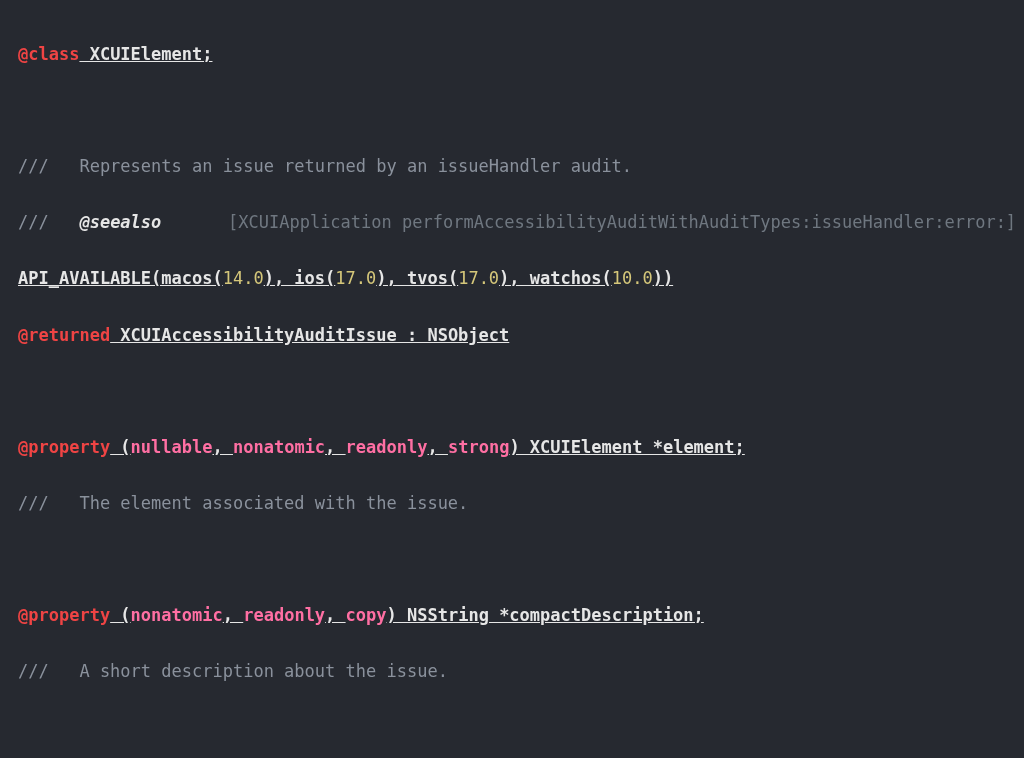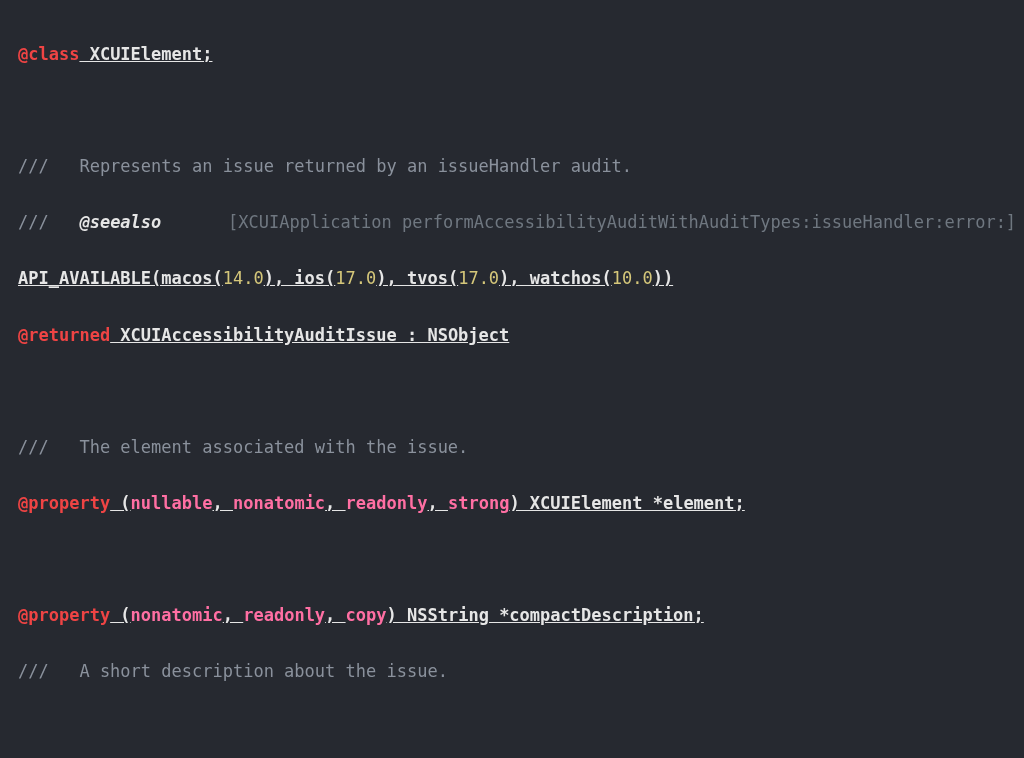--- a/index.html
+++ b/index.html
@@ -31,22 +31,22 @@
 <body>
 
 <div class="code-container">
 <span class="line"><span class="kw">@class</span><span class="txt-bold"> XCUIElement;</span></span>
 <span class="line"> </span>
 <span class="line"><span class="comment">///   Represents an issue returned by an issueHandler audit.</span></span>
 <span class="line"><span class="comment">///   </span><span class="doc-tag">@seealso</span><span class="comment-dim">   [XCUIApplication performAccessibilityAuditWithAuditTypes:issueHandler:error:]</span></span>
 <span class="line"><span class="txt-bold">API_AVAILABLE(macos(</span><span class="num">14.0</span><span class="txt-bold">), ios(</span><span class="num">17.0</span><span class="txt-bold">), tvos(</span><span class="num">17.0</span><span class="txt-bold">), watchos(</span><span class="num">10.0</span><span class="txt-bold">))</span></span>
 <span class="line"><span class="kw">@returned</span><span class="txt-bold"> XCUIAccessibilityAuditIssue : NSObject</span></span>
 <span class="line"> </span>
+<span class="line"><span class="kw">@property</span><span class="txt-bold"> (</span><span class="attr">nullable</span><span class="txt-bold">, </span><span class="attr">nonatomic</span><span class="txt-bold">, </span><span class="attr">readonly</span><span class="txt-bold">, </span><span class="attr">strong</span><span class="txt-bold">) XCUIElement *element;</span></span>
 <span class="line"><span class="comment">///   The element associated with the issue.</span></span>
-<span class="line"><span class="kw">@property</span><span class="txt-bold"> (</span><span class="attr">nullable</span><span class="txt-bold">, </span><span class="attr">nonatomic</span><span class="txt-bold">, </span><span class="attr">readonly</span><span class="txt-bold">, </span><span class="attr">strong</span><span class="txt-bold">) XCUIElement *element;</span></span>
 <span class="line"> </span>
 <span class="line"><span class="kw">@property</span><span class="txt-bold"> (</span><span class="attr">nonatomic</span><span class="txt-bold">, </span><span class="attr">readonly</span><span class="txt-bold">, </span><span class="attr">copy</span><span class="txt-bold">) NSString *compactDescription;</span></span>
 <span class="line"><span class="comment">///   A short description about the issue.</span></span>
 <span class="line"> </span>
 
 
 
 
 
 

